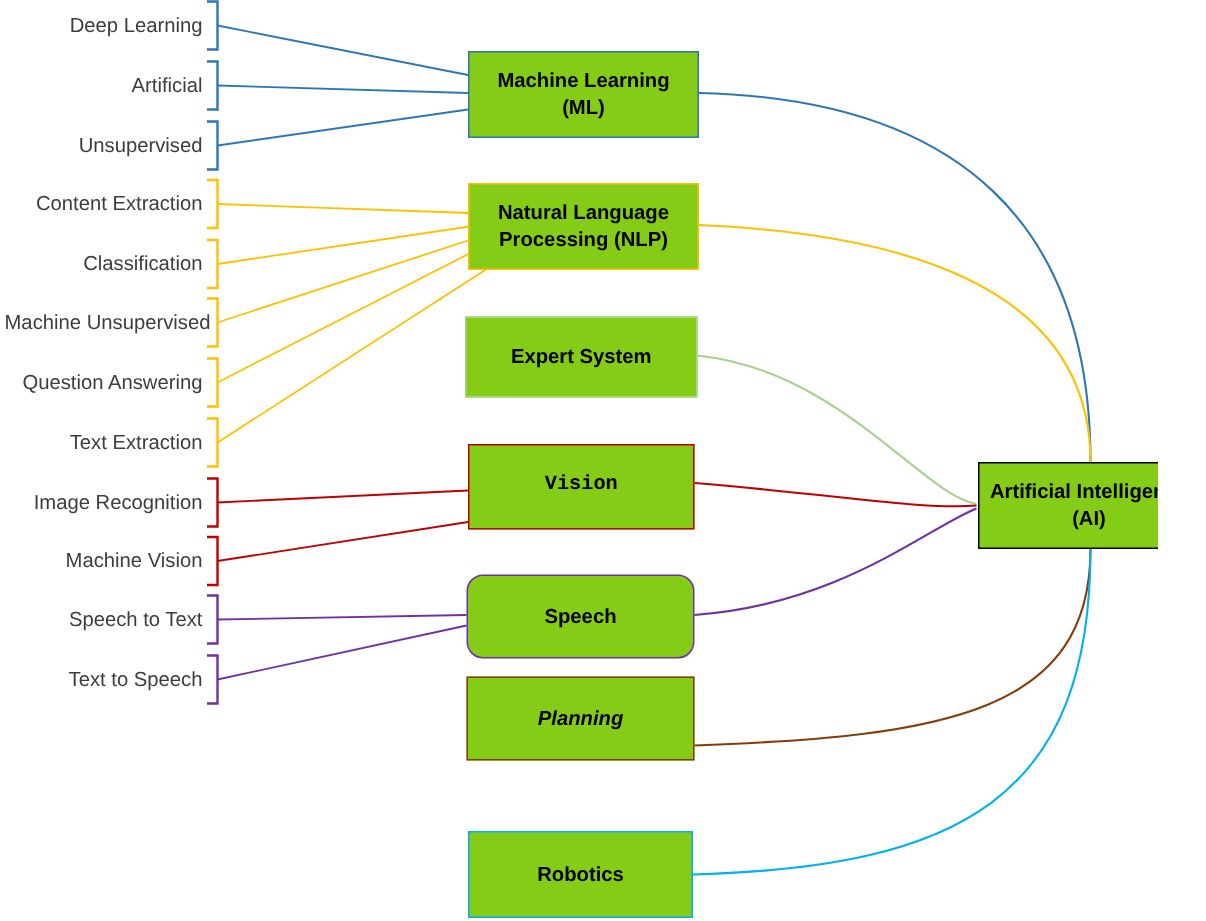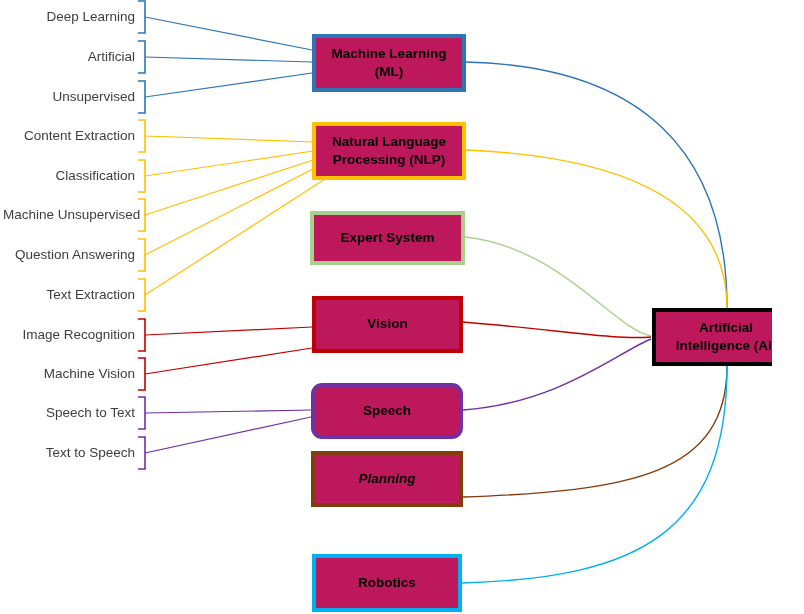--- a/index.html
+++ b/index.html
@@ -27,22 +27,22 @@
     width: 132px;
     height: 20px;
     line-height: 20px;
     text-align: right;
     font-size: 13.5px;
     color: #3d3d3d;
     white-space: nowrap;
   }
   .node {
     position: absolute;
-    background: #be185d;
-    border: 4px solid #000000;
+    background: #84cc16;
+    border: 1px solid #000000;
     box-sizing: border-box;
     display: flex;
     align-items: center;
     justify-content: center;
     text-align: center;
     font-weight: bold;
     font-size: 13.5px;
     line-height: 1.35;
     color: #000000;
     padding: 2px 6px;
@@ -99,20 +99,20 @@
   <div class="leaf" style="top:245px">Question Answering</div>
   <div class="leaf" style="top:285px">Text Extraction</div>
   <div class="leaf" style="top:325px">Image Recognition</div>
   <div class="leaf" style="top:364px">Machine Vision</div>
   <div class="leaf" style="top:403px">Speech to Text</div>
   <div class="leaf" style="top:443px">Text to Speech</div>
 
   <div class="node" style="left: 312px; top: 34px; width: 154px; height: 58px; border-color: rgb(46, 117, 182);">Machine Learning (ML)</div>
   <div class="node" style="left: 312px; top: 122px; width: 154px; height: 58px; border-color: rgb(255, 192, 0);">Natural Language Processing (NLP)</div>
   <div class="node" style="left: 310px; top: 211px; width: 155px; height: 54px; border-color: rgb(169, 209, 142);">Expert System</div>
-  <div class="node" style="left: 312px; top: 296px; width: 151px; height: 57px; border-color: rgb(192, 0, 0);">Vision</div>
+  <div class="node" style="left: 312px; top: 296px; width: 151px; height: 57px; border-color: rgb(192, 0, 0); font-family: Liberation Mono, monospace;">Vision</div>
   <div class="node" style="left: 311px; top: 383px; width: 152px; height: 56px; border-color: rgb(112, 48, 160); border-radius: 11px;">Speech</div>
   <div class="node" style="left: 311px; top: 451px; width: 152px; height: 56px; border-color: rgb(132, 60, 12); font-style: italic;">Planning</div>
   <div class="node" style="left: 312px; top: 554px; width: 150px; height: 58px; border-color: rgb(0, 176, 240);">Robotics</div>
 
   <div class="node" style="left: 652px; top: 308px; width: 148px; height: 58px; border-color: rgb(0, 0, 0);">Artificial Intelligence (AI)</div>
 
 </div>
 
 </body></html>

